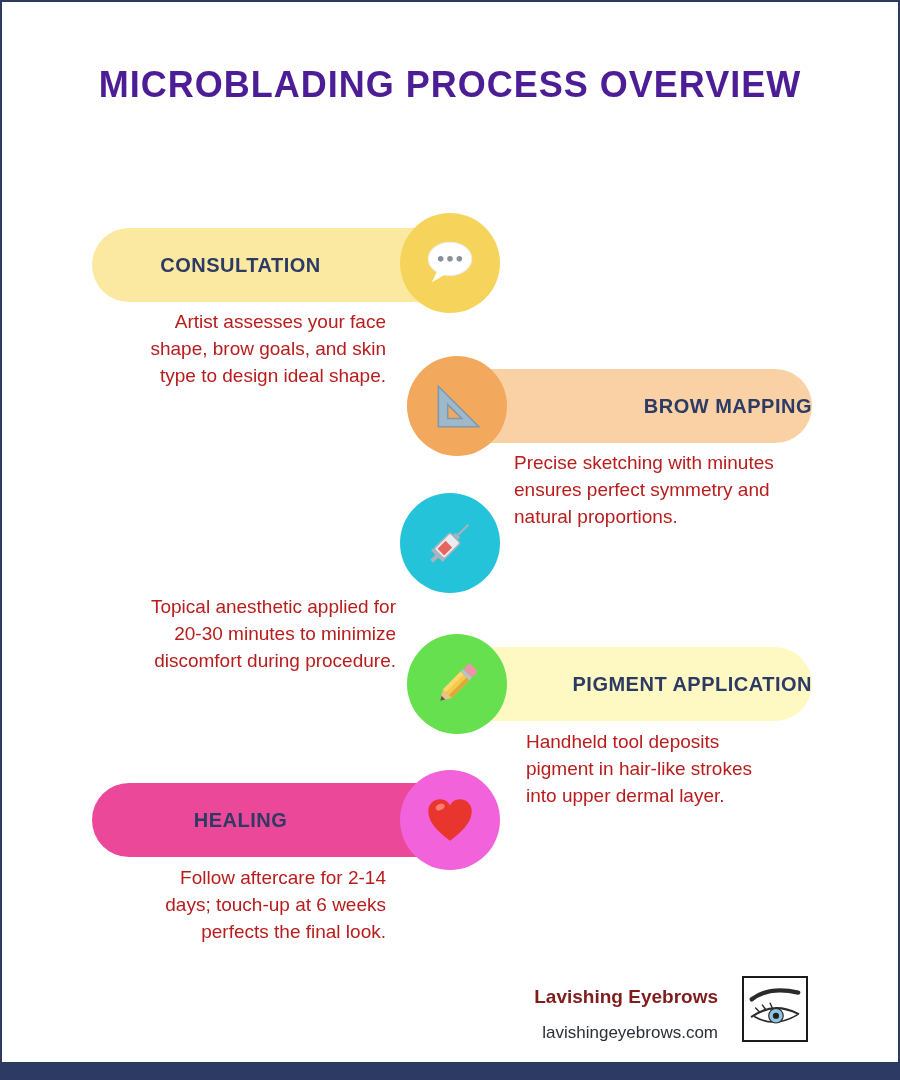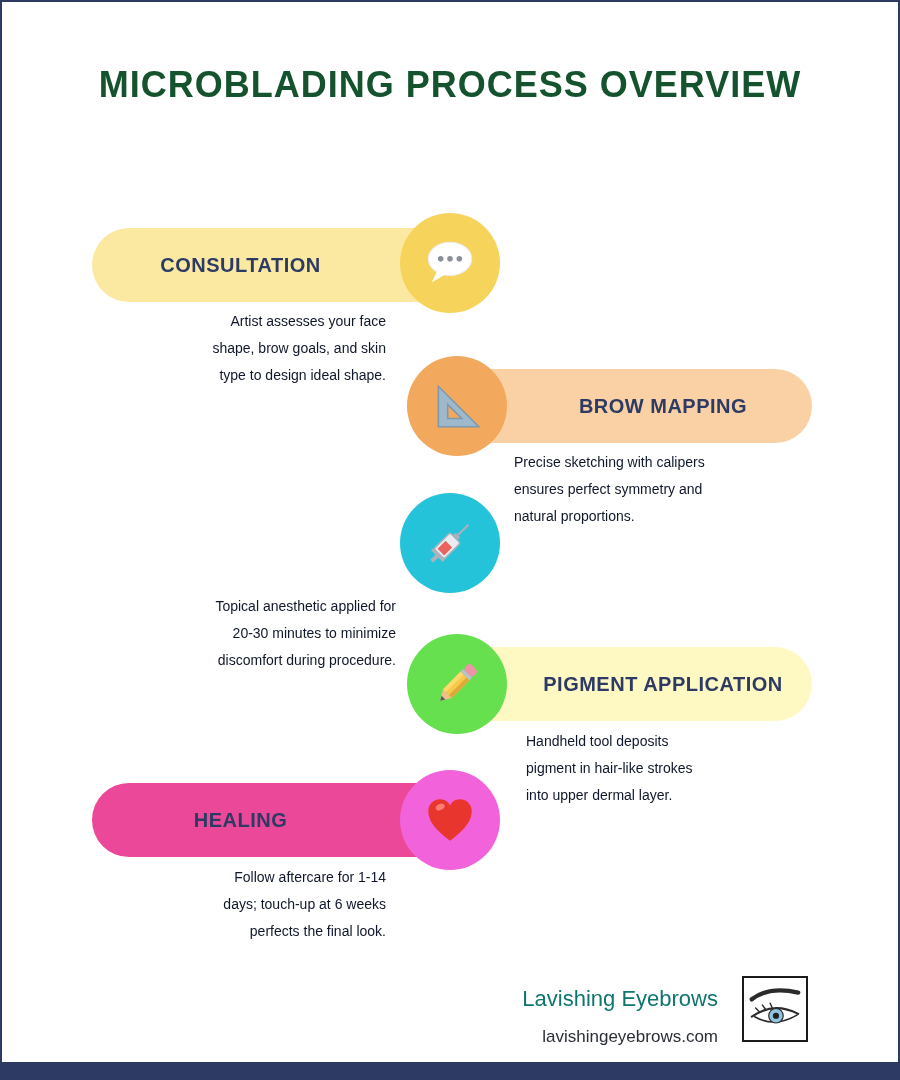--- a/index.html
+++ b/index.html
@@ -18,21 +18,21 @@
   .bottom-bar {
     position: absolute; left: 0; bottom: 0;
     width: 100%; height: 16px;
     background: #2D3A64;
   }
   .title {
     position: absolute; top: 62px; left: 0; width: 100%;
     text-align: center;
     font-size: 36px; font-weight: bold;
     letter-spacing: 1px;
-    color: #14532d;
+    color: #4c1d95;
   }
   .subtitle {
     position: absolute; top: 128px; left: 0; width: 100%;
     text-align: center;
     font-size: 30px; font-weight: normal;
     letter-spacing: 2.5px;
     color: #2D3A64;
   }
   .pill {
     position: absolute;
@@ -41,32 +41,32 @@
     display: flex; align-items: center;
     z-index: 1;
   }
   .step-label {
     width: 100%;
     font-size: 20px; font-weight: bold;
     letter-spacing: 0.5px;
     color: #2D3A64;
   }
   .pill-left .step-label { text-align: center; padding-right: 68px; }
-  .pill-right .step-label { text-align: center; padding-left: 107px; }
+  .pill-right .step-label { text-align: right; padding-left: 107px; }
   .icon-circle {
     position: absolute;
     width: 100px; height: 100px;
     border-radius: 50%;
     display: flex; align-items: center; justify-content: center;
     z-index: 2;
   }
   .desc {
     position: absolute;
-    font-size: 14px; line-height: 27px;
-    color: #0f172a;
+    font-size: 19px; line-height: 27px;
+    color: #b91c1c;
     white-space: pre-line;
   }
   .desc-rt { text-align: right; width: 310px; }
   .desc-lt { text-align: left; width: 310px; }
 
   
   .s1-pill   { left: 90px;  top: 226px; width: 365px; background: #FBE9A2; }
   .s1-circle { left: 398px; top: 211px; background: #F6D45C; }
   .s1-desc   { right: 512px; top: 306px; }
   
@@ -86,22 +86,22 @@
   .s5-circle { left: 398px; top: 768px; background: #F263DB; }
   .s5-desc   { right: 512px; top: 862px; }
 
   .footer-text {
     position: absolute;
     right: 180px; top: 984px;
     width: 320px;
     text-align: right;
   }
   .footer-brand {
-    font-size: 22px; font-weight: normal;
-    color: #0f766e;
+    font-size: 19px; font-weight: bold;
+    color: #7f1d1d;
     display: block;
   }
   .footer-site {
     font-size: 17px; font-weight: normal;
     color: #2A2F36;
     display: block;
     margin-top: 15px;
   }
   .logo-box {
     position: absolute;
@@ -136,21 +136,21 @@
 type to design ideal shape.</div>
 
   <div class="pill pill-right s2-pill">
     <span class="step-label">BROW MAPPING</span>
   </div>
   <div class="icon-circle s2-circle">
     <svg width="58" height="58" viewBox="0 0 56 56">
       <path fill-rule="evenodd" d="M10 48 L10 9 L49 48 Z M19 40 L19 26.5 L32.5 40 Z" fill="#9FB9CC" stroke="#7E99AD" stroke-width="1.5"></path>
     </svg>
   </div>
-  <div class="desc desc-lt s2-desc">Precise sketching with calipers
+  <div class="desc desc-lt s2-desc">Precise sketching with minutes
 ensures perfect symmetry and
 natural proportions.</div>
 
   <div class="icon-circle s3-circle">
     <svg width="58" height="58" viewBox="0 0 56 56">
       <g transform="rotate(-45 28 28)">
         <rect x="3" y="26" width="8" height="4" fill="#aab2bc"></rect>
         <rect x="10" y="20" width="3" height="16" fill="#aab2bc"></rect>
         <rect x="13" y="21" width="22" height="14" rx="2" fill="#e9edf2" stroke="#aab2bc" stroke-width="1.5"></rect>
         <rect x="15.5" y="23.5" width="11" height="9" fill="#e8655f"></rect>
@@ -185,21 +185,21 @@
 
   <div class="pill pill-left s5-pill">
     <span class="step-label">HEALING</span>
   </div>
   <div class="icon-circle s5-circle">
     <svg width="58" height="58" viewBox="0 0 56 56">
       <path d="M28 48 C13 37 7 28 7 19.5 C7 12.5 12.5 8 18.5 8 C23 8 26.5 10.8 28 14 C29.5 10.8 33 8 37.5 8 C43.5 8 49 12.5 49 19.5 C49 28 43 37 28 48 Z" fill="#E8352E"></path>
       <ellipse cx="18.5" cy="15.5" rx="4.5" ry="3" fill="#FF7B72" transform="rotate(-25 18.5 15.5)"></ellipse>
     </svg>
   </div>
-  <div class="desc desc-rt s5-desc">Follow aftercare for 1-14
+  <div class="desc desc-rt s5-desc">Follow aftercare for 2-14
 days; touch-up at 6 weeks
 perfects the final look.</div>
 
   <div class="footer-text">
     <span class="footer-brand">Lavishing Eyebrows</span>
     <span class="footer-site">lavishingeyebrows.com</span>
   </div>
   <div class="logo-box">
     <svg width="58" height="58" viewBox="0 0 60 60">
       <path d="M6 20 Q24 6 54 13" stroke="#2b2b2b" stroke-width="4.5" fill="none" stroke-linecap="round"></path>

